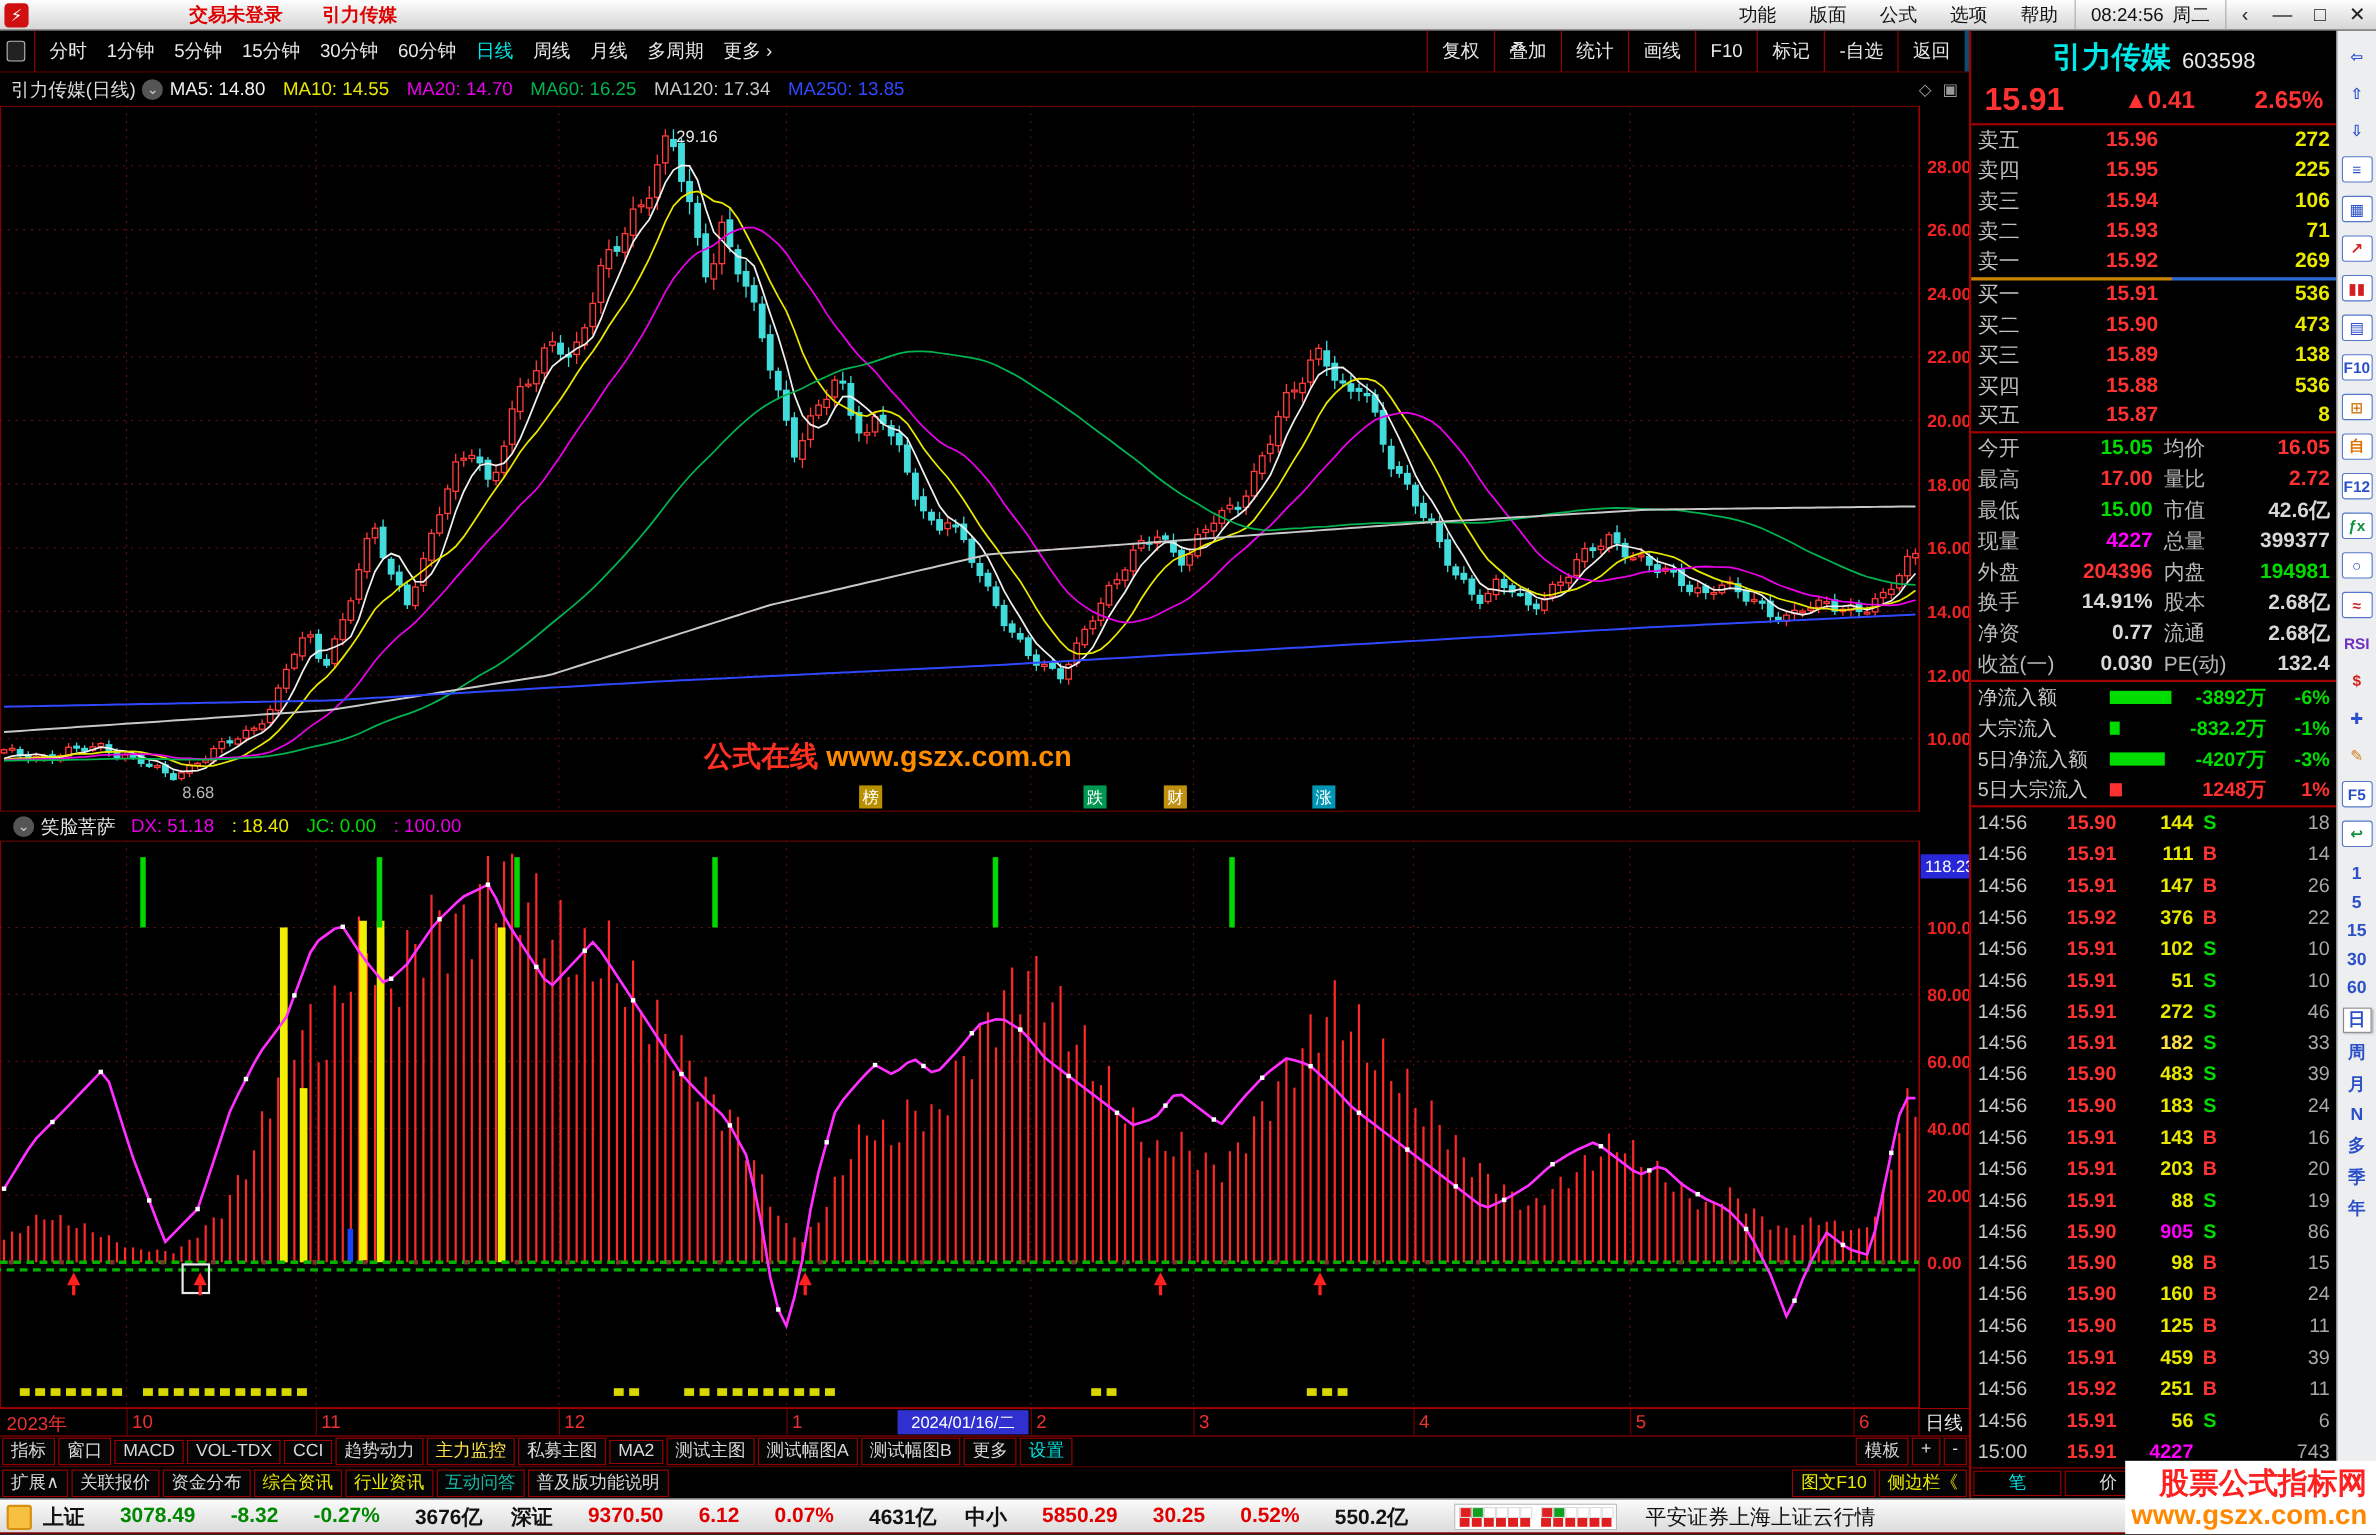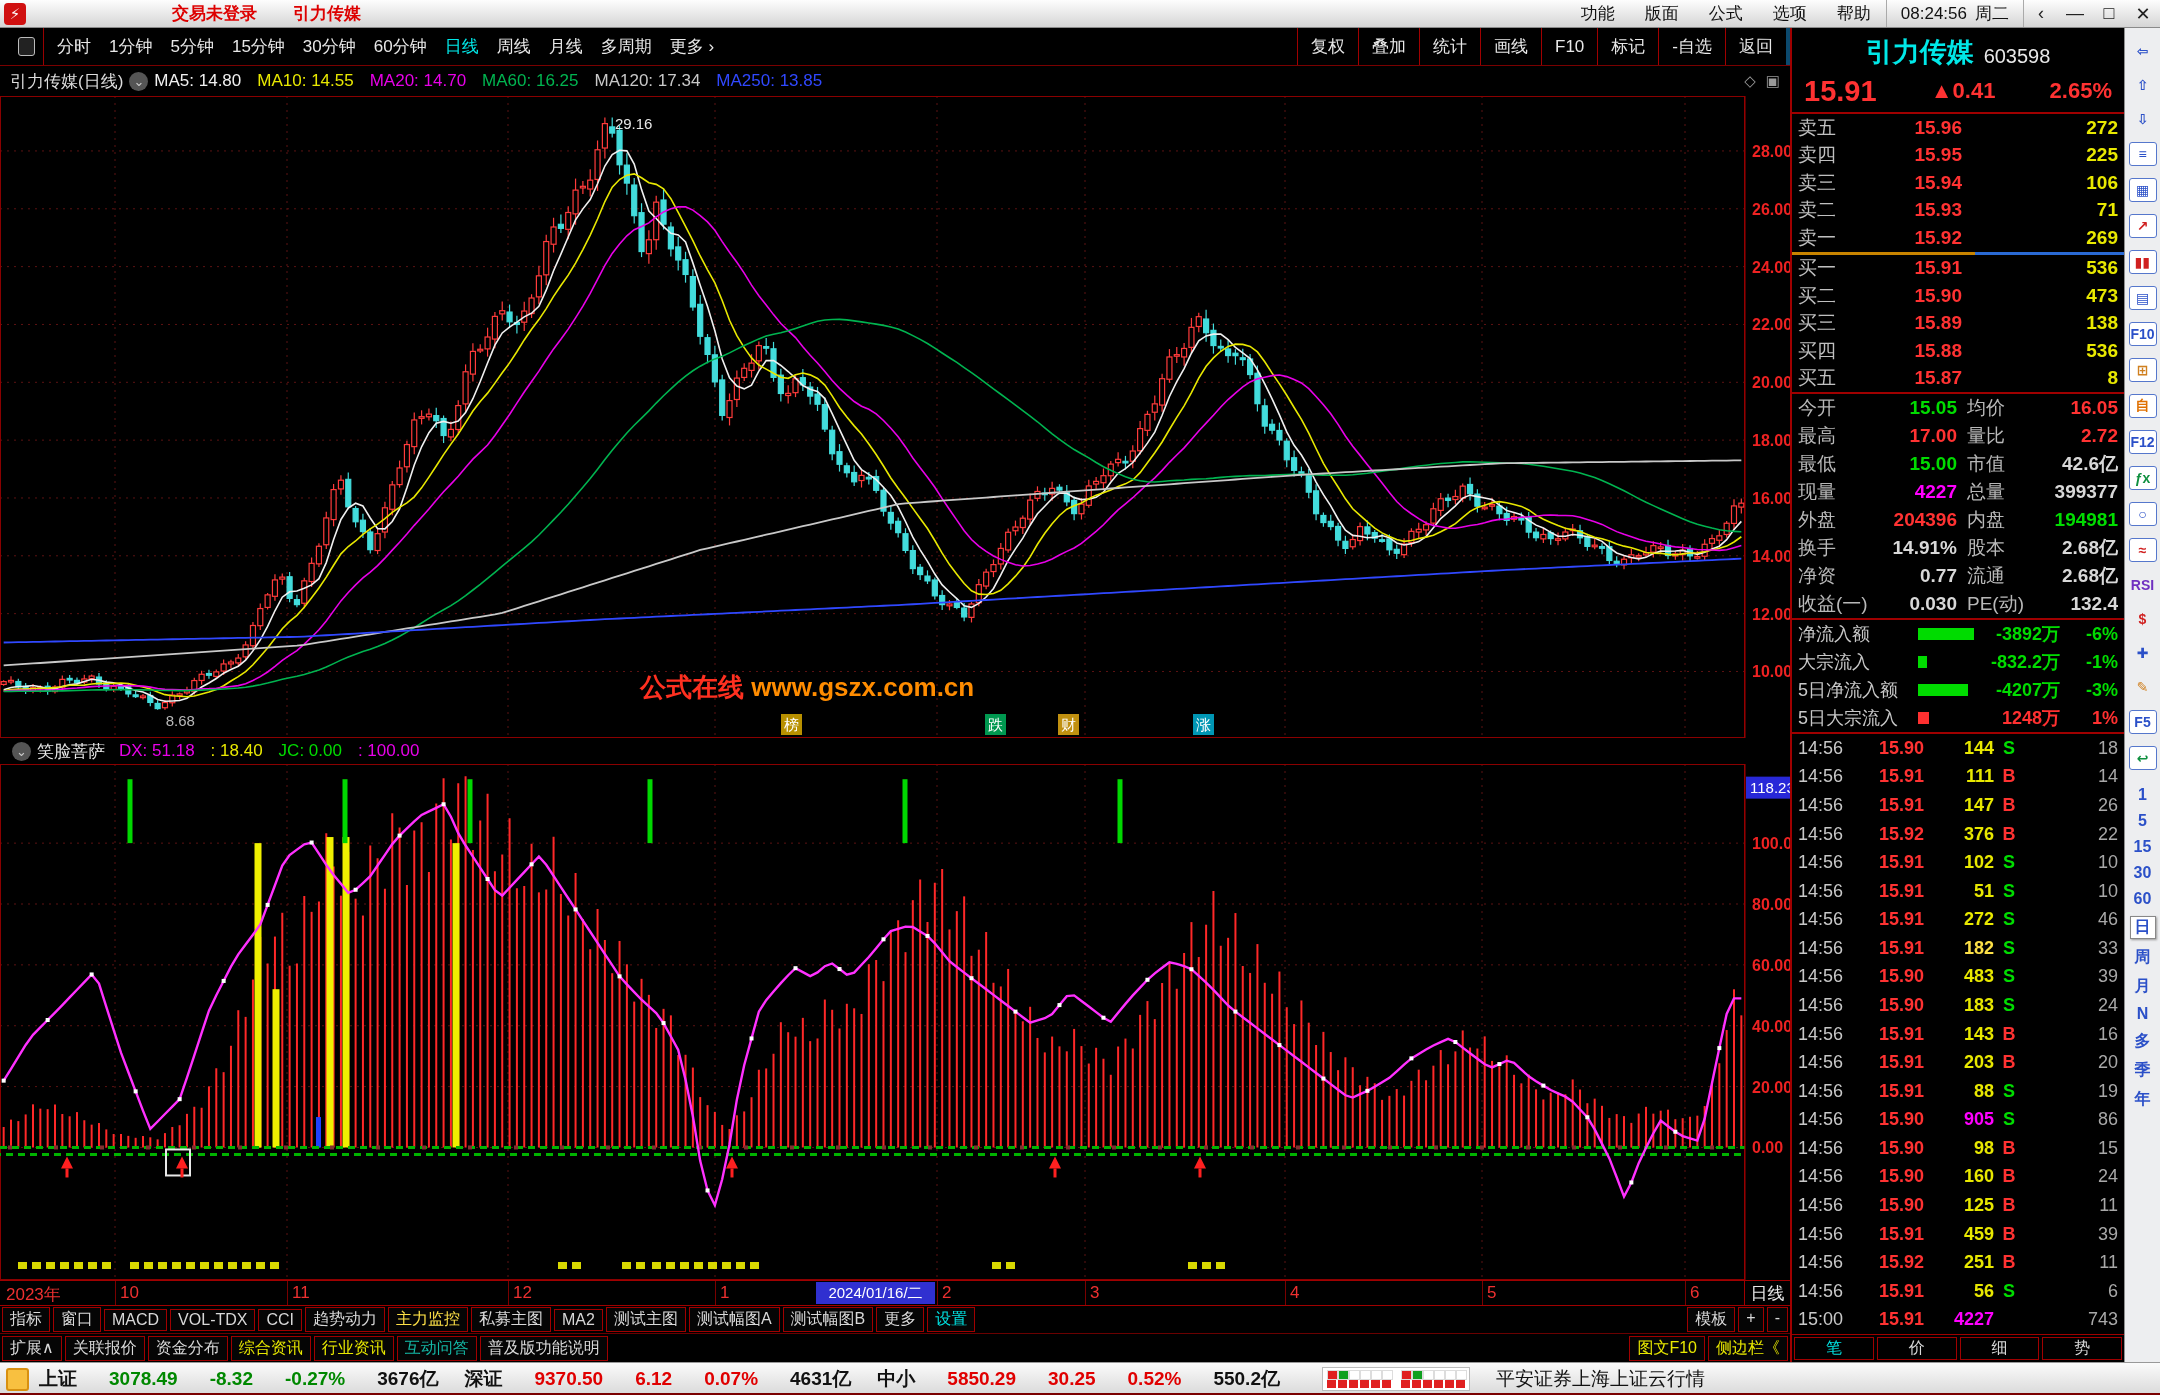--- a/index.html
+++ b/index.html
@@ -14,21 +14,21 @@
     display:flex;align-items:center;justify-content:center;font-size:15px;}
   .mb-items,.mb-items2{display:flex;height:100%;align-items:center;}
   .mi{padding:0 15px;cursor:default;}
   .mb-status,.mb-stock{color:#dd0000;font-weight:bold;padding:0 18px;}
   .mb-clock{padding:0 14px;border-left:1px solid #aaa;border-right:1px solid #aaa;height:100%;
     display:flex;align-items:center;gap:8px;}
   .winbtns{display:flex;align-items:center;height:100%;}
   .wbtn{width:34px;text-align:center;font-size:18px;color:#222;}
   
   .periodbar{position:absolute;left:0;top:28px;width:1790px;height:38px;background:#000;
-    border-bottom:1px solid #7a0000;display:flex;align-items:center;color:#e8e8e8;font-size:17px;box-sizing:border-box;padding-left:12px;}
+    border-bottom:1px solid #7a0000;display:flex;align-items:center;color:#e8e8e8;font-size:17px;box-sizing:border-box;}
   .pb-icon{width:15px;height:17px;border:1px solid #bbb;border-radius:3px;margin:0 8px 0 6px;background:#222;}
   .pb-left{display:flex;align-items:center;height:100%;border-left:1px solid #900;padding-left:4px;}
   .pbtn{padding:0 9px;}
   .pbtn.active{color:#00e8e8;}
   .pb-right{margin-left:auto;display:flex;height:100%;}
   .pbtn2{border-left:1px solid #a00000;padding:0 13px;display:flex;align-items:center;}
   .pbtn2:last-child{border-right:4px solid #0c4a6e;}
   
   .chartcol{position:absolute;left:0;top:66px;width:1790px;height:1296px;background:#000;}
   .chart-header,.sub-header{height:30px;display:flex;align-items:center;font-size:17px;color:#ddd;
@@ -1573,14 +1573,18 @@
           <div class="bcell" style="background: rgb(224, 32, 32);"></div>
           <div class="bcell" style="background: rgb(224, 32, 32);"></div>
           <div class="bcell" style="background: rgb(224, 32, 32);"></div>
           <div class="bcell" style="background: rgb(224, 32, 32);"></div>
           <div class="bcell" style="background: rgb(224, 32, 32);"></div>
         </div>
       </div>
     <div style="font-weight:normal;margin-left:10px;">平安证券上海上证云行情</div>
   </div>
 
+  <div class="corner-mark">
+    <div class="l1">股票公式指标网</div>
+    <div class="l2">www.gszx.com.cn</div>
+  </div>
   <div class="bottom-edge"></div>
 </div>
 
 </body></html>

